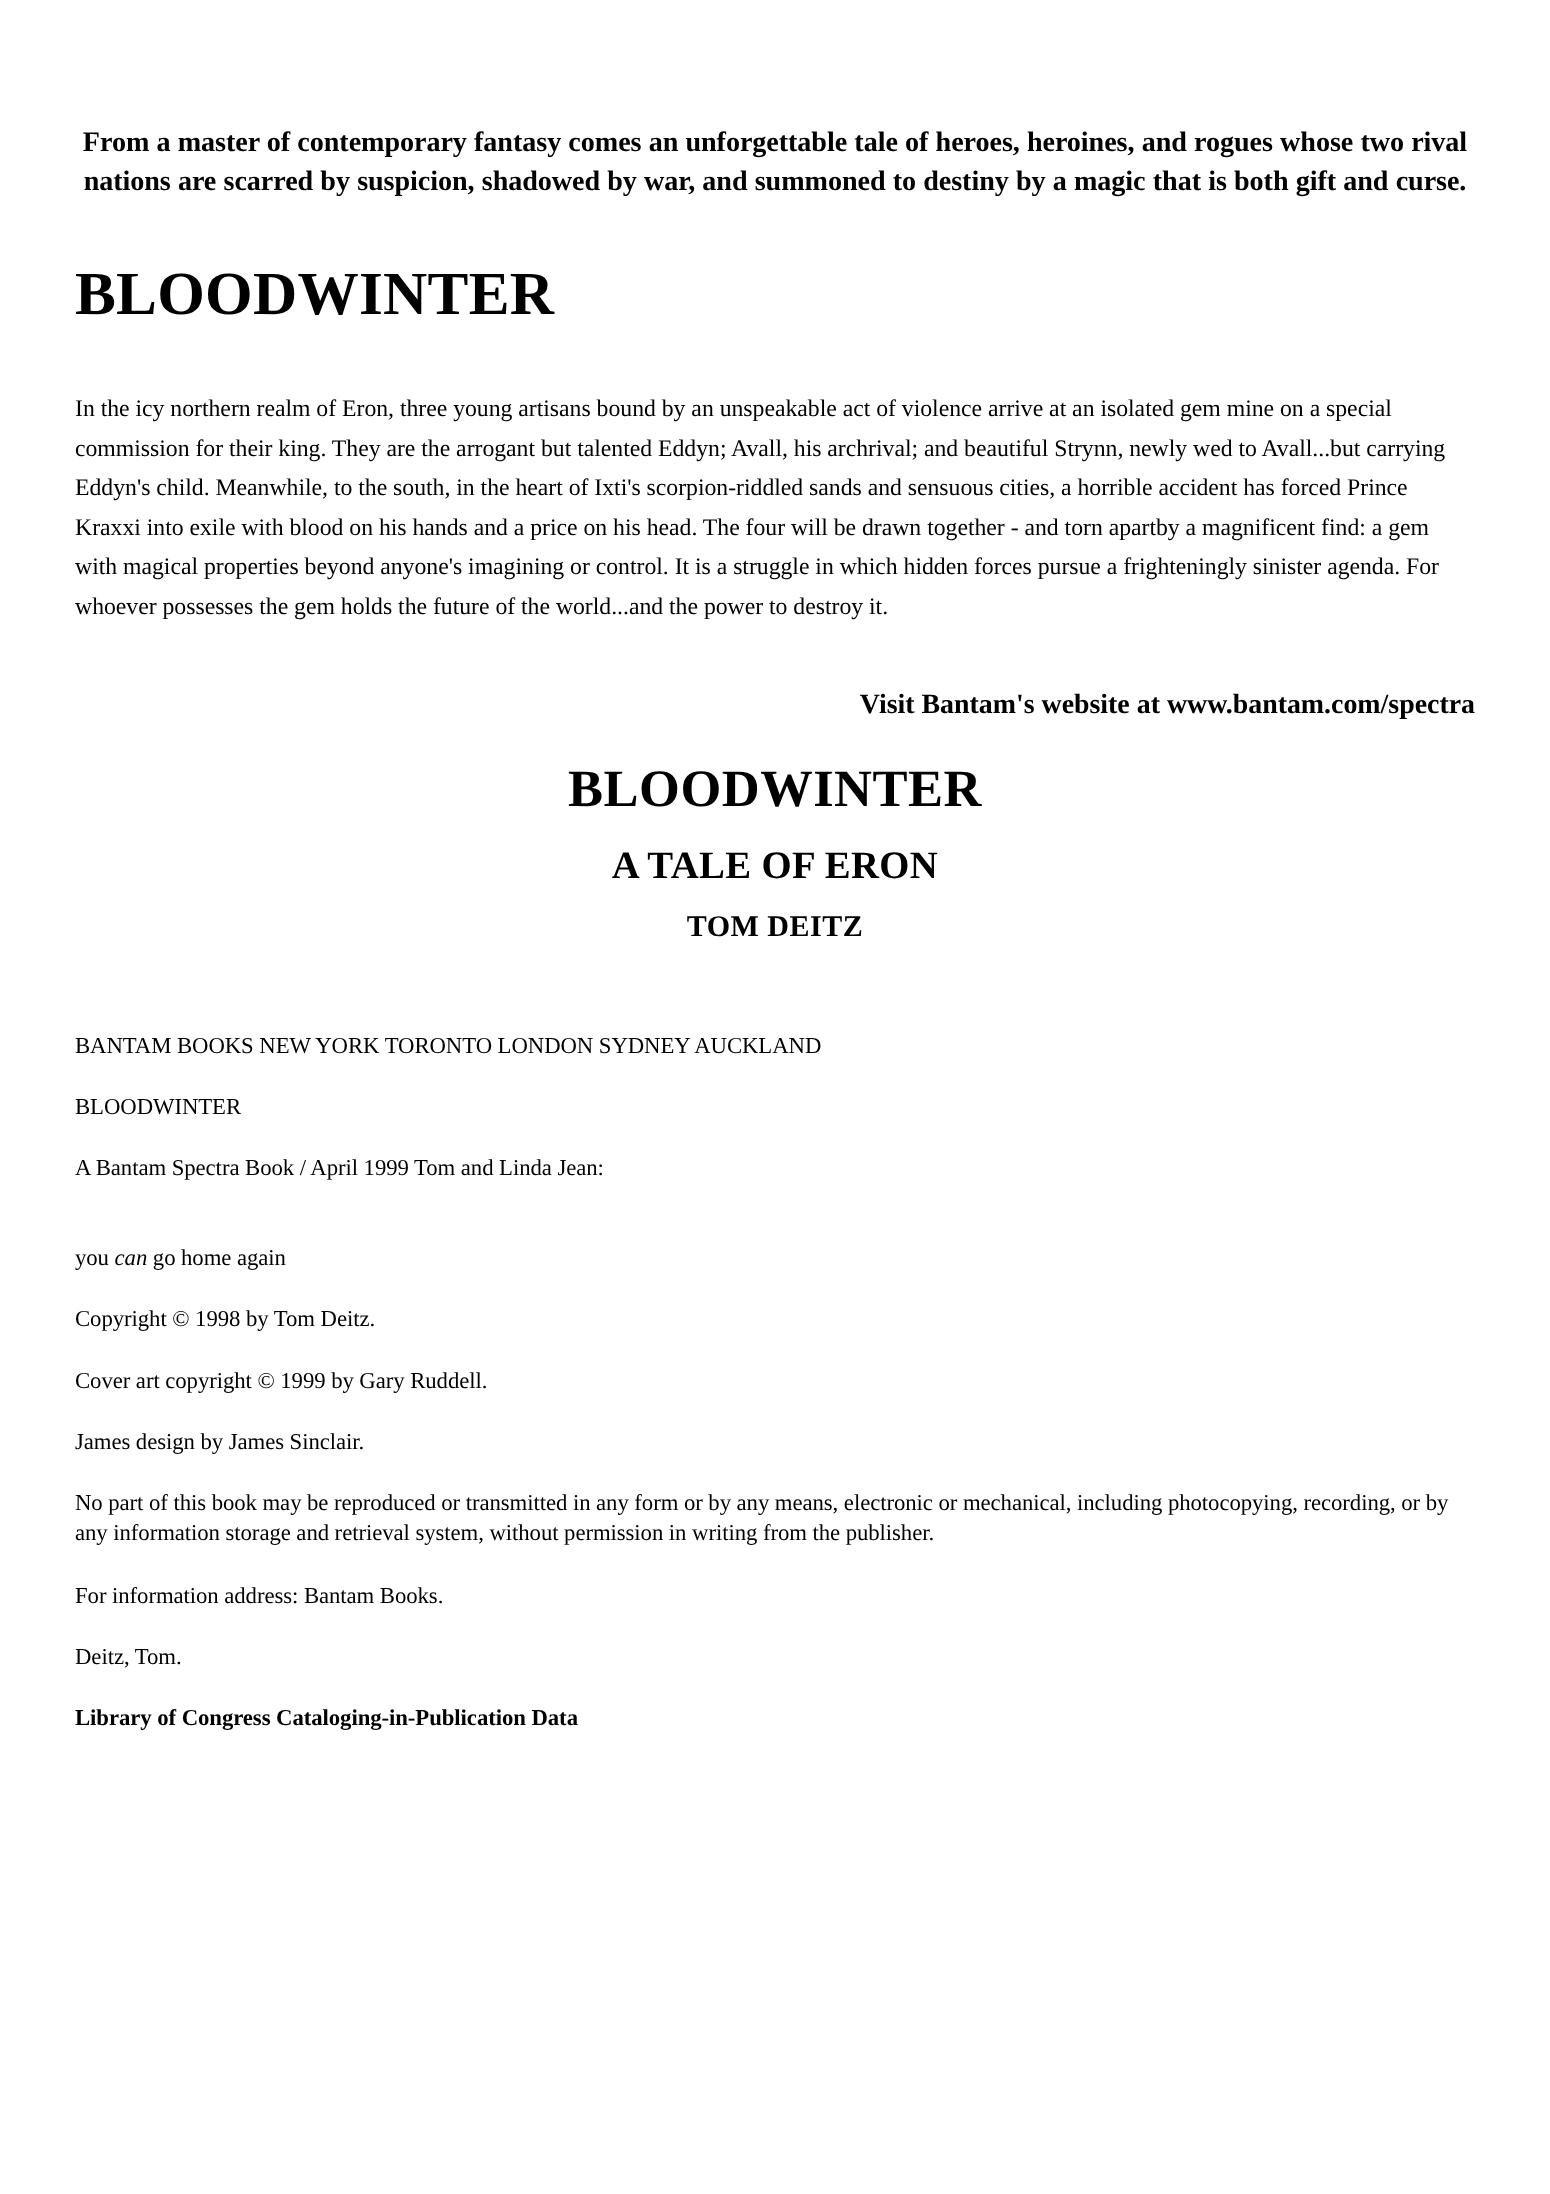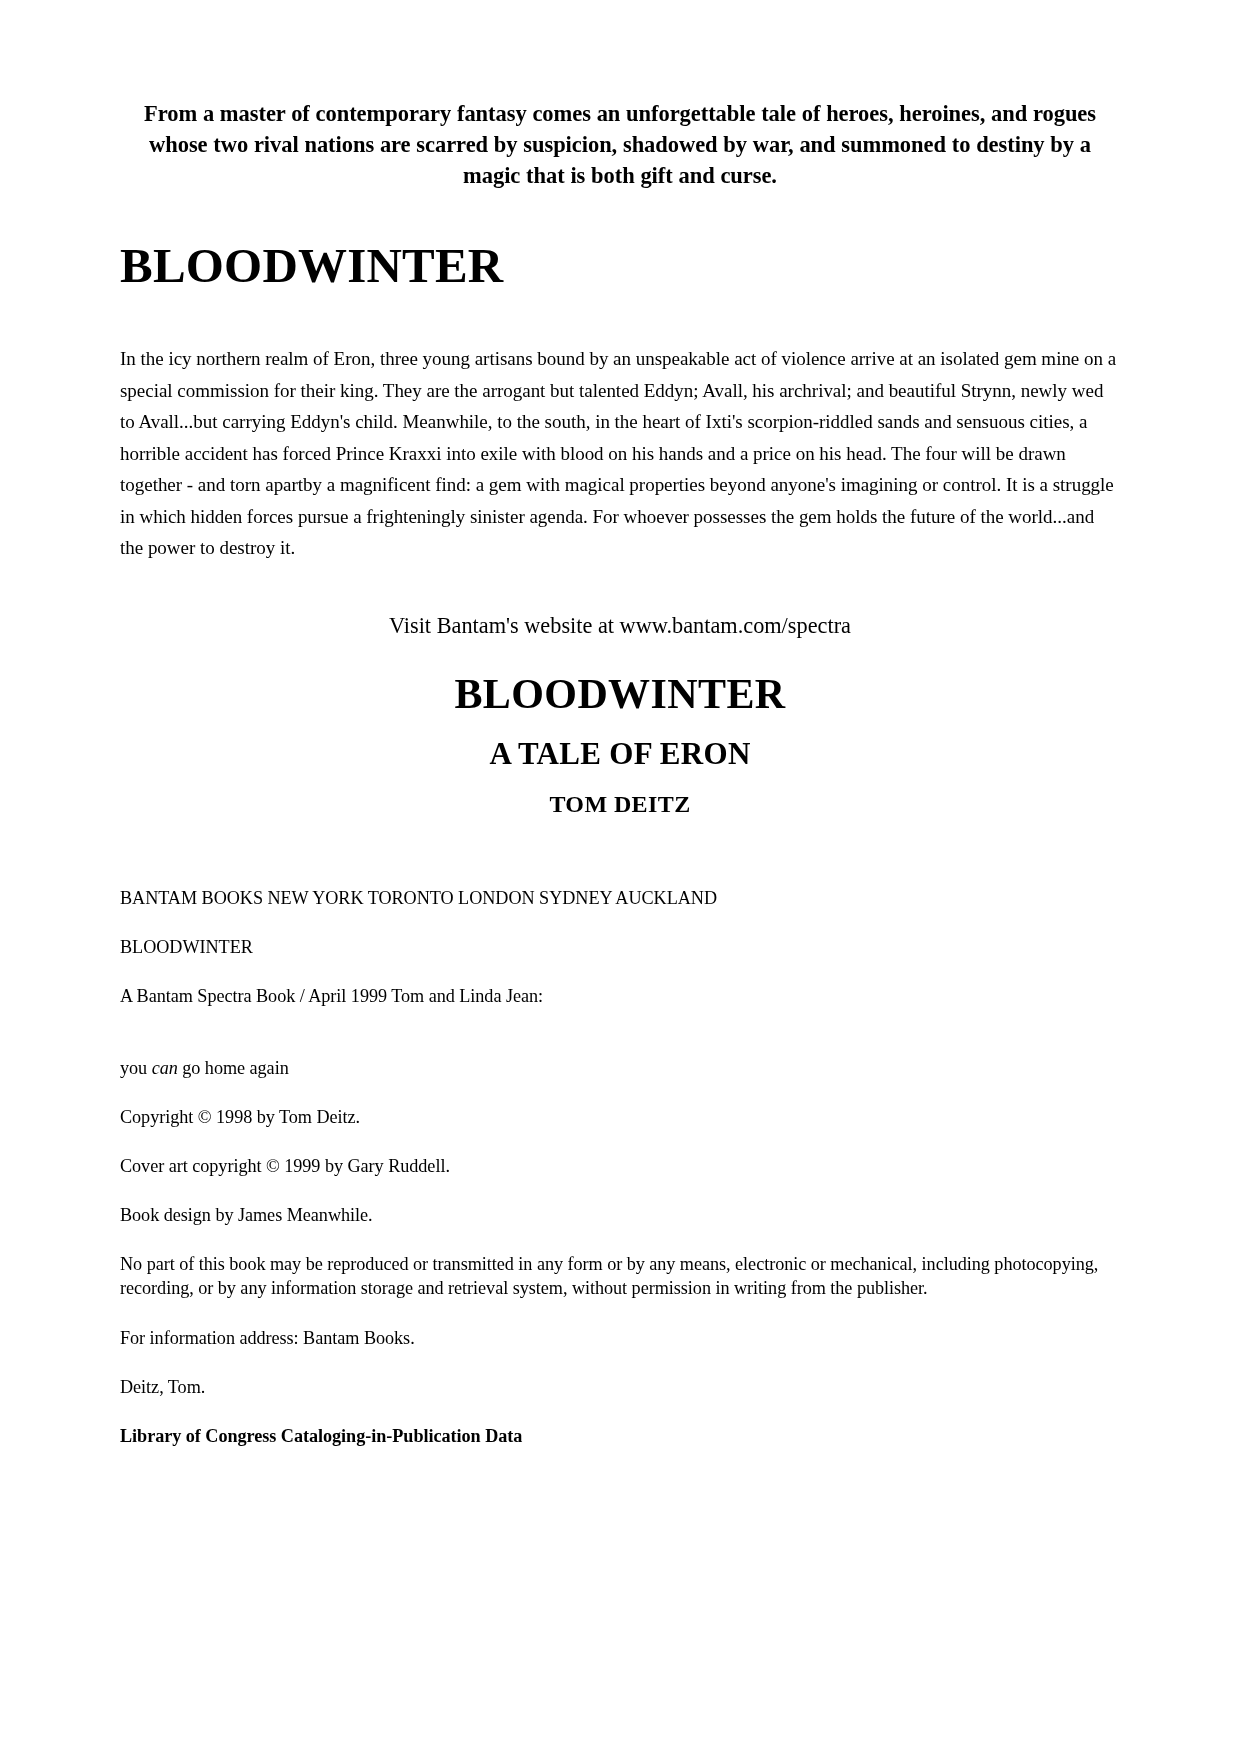--- a/index.html
+++ b/index.html
@@ -12,21 +12,21 @@
     font-family: "Liberation Serif", "DejaVu Serif", serif;
     color: #000000;
   }
   .page {
     position: relative;
     width: 1240px;
     height: 1755px;
     margin: 0 auto;
     background: #ffffff;
     box-sizing: border-box;
-    padding: 0 120px;
+    padding: 0 60px;
     overflow: hidden;
   }
 
   
   .blurb {
     margin: 0;
     padding-top: 98px;
     font-size: 22.5px;
     line-height: 31px;
     font-weight: bold;
@@ -55,21 +55,22 @@
     text-align: left;
     letter-spacing: -0.02px;
   }
 
   
   .website {
     margin: 0;
     padding-top: 46px;
     font-size: 22.3px;
     line-height: 31.5px;
-    text-align: center;
+    text-align: right;
+    font-weight: bold;
   }
 
   
   .title-block {
     padding-top: 25px;
     text-align: center;
   }
   .title-main {
     margin: 0;
     font-size: 42px;
@@ -150,21 +151,21 @@
     <p class="spacer-after">A Bantam Spectra Book / April 1999 Tom and Linda Jean:</p>
 
     <p class="tight"><span>you </span><em>can</em><span> go home again</span></p>
 
 
 
     <p class="tight">Copyright © 1998 by Tom Deitz.</p>
 
     <p class="tight">Cover art copyright © 1999 by Gary Ruddell.</p>
 
-    <p class="tight">Book design by James Meanwhile.</p>
+    <p class="tight">James design by James Sinclair.</p>
 
     <p class="block-para">No part of this book may be reproduced or transmitted in any form or by any means, electronic or mechanical, including photocopying, recording, or by any information storage and retrieval system, without permission in writing from the publisher.</p>
 
     <p class="tight">For information address: Bantam Books.</p>
 
     <p class="tight">Deitz, Tom.</p>
 
     <p class="tight strong">Library of Congress Cataloging-in-Publication Data</p>
 
   </div>

